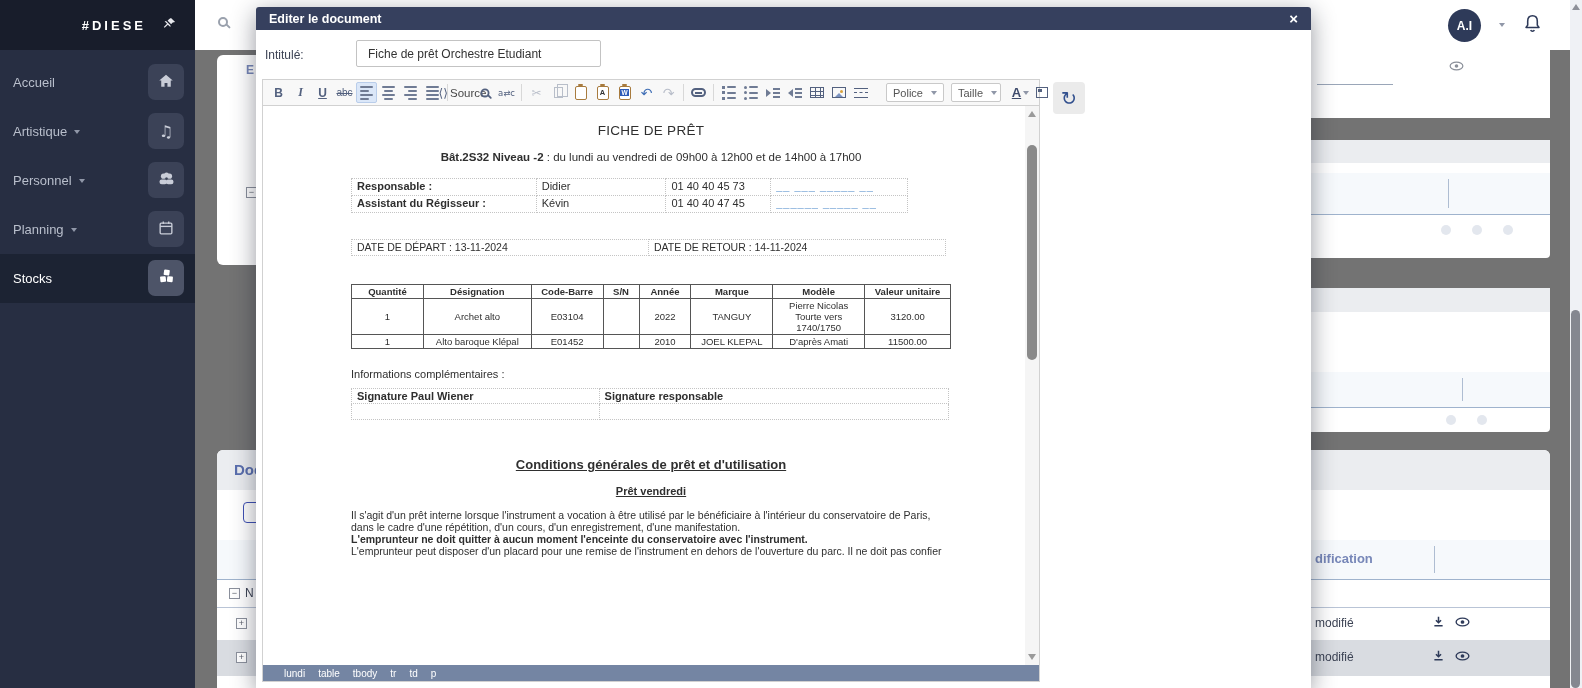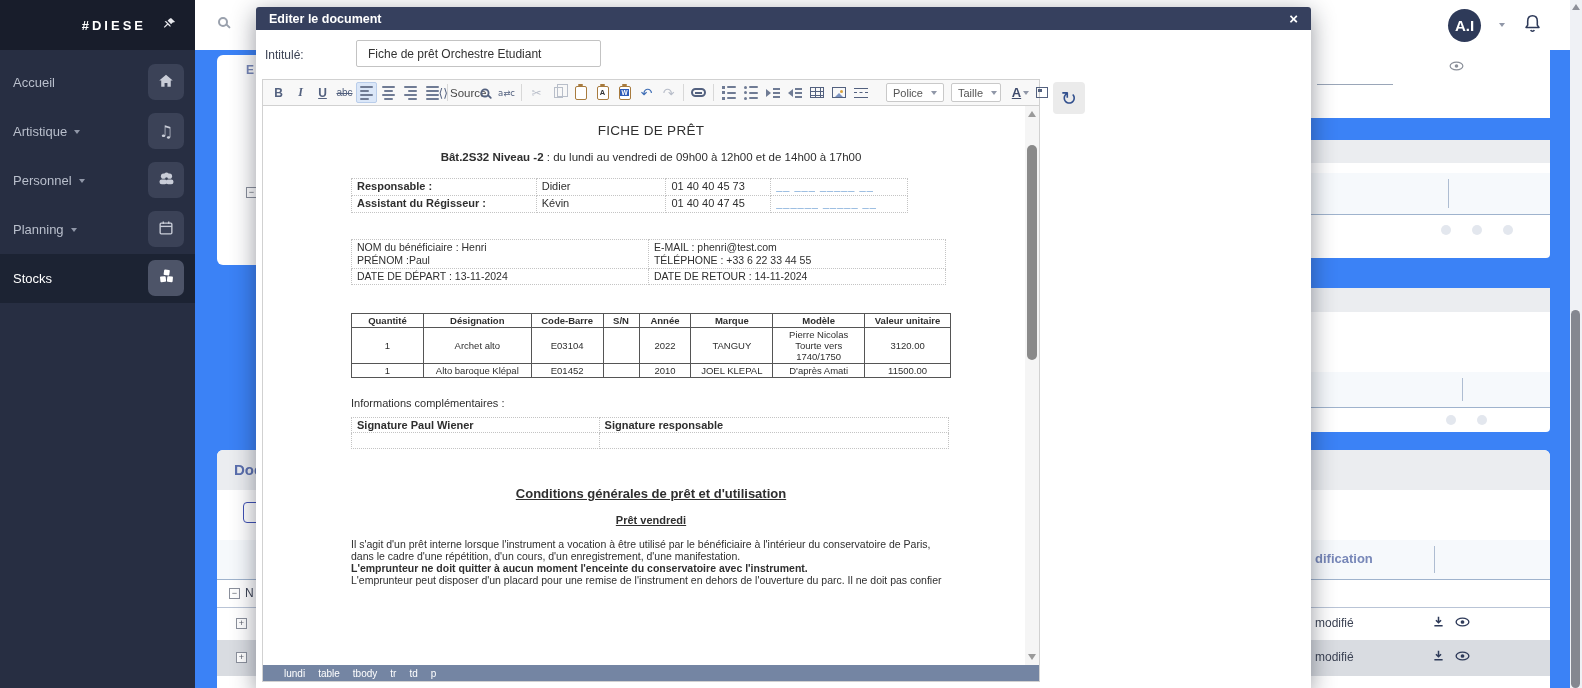--- a/index.html
+++ b/index.html
@@ -1,38 +1,38 @@
 <!DOCTYPE html>
 <html><head>
 <meta charset="utf-8">
 <style>
   * { margin:0; padding:0; box-sizing:border-box; }
   html,body { width:1582px; height:688px; overflow:hidden; }
   body { font-family:"Liberation Sans", sans-serif; }
-  .app { position:absolute; inset:0; width:1582px; height:688px; background:#3b82f6; overflow:hidden;padding-left:16px; }
+  .app { position:absolute; inset:0; width:1582px; height:688px; background:#737373; overflow:hidden;padding-left:16px; }
 
   
   .sidebar { position:absolute; left:0; top:0; width:195px; height:688px; background:#272e42; z-index:3; }
   .sb-top { height:50px; background:#181d2b; display:flex; align-items:center; justify-content:flex-end; padding-right:18px; gap:16px; }
   .logo { color:#fff; font-size:13px; font-weight:bold; letter-spacing:3px; }
   .pin { color:#e8e9ee; }
   .sb-nav { padding-top:8px; }
   .sb-item { position:relative; height:49px; display:flex; align-items:center; padding-left:13px; color:#b9bfcc; font-size:13px; cursor:pointer; }
   .sb-item .chip { position:absolute; right:11px; top:6px; width:36px; height:36px; background:#3b4257; border-radius:7px; display:flex; align-items:center; justify-content:center; color:#c9cdd8; }
   .sb-item.active { background:#1c2333; color:#ffffff; }
   .sb-item.active .chip { background:#4d5468; color:#fff; }
   .chev { display:inline-block; width:0; height:0; border-left:3.5px solid transparent; border-right:3.5px solid transparent; border-top:4px solid #9097a8; margin-left:7px; }
   .music-glyph { font-family:"DejaVu Sans", sans-serif; font-size:16px; }
 
   
   .header { position:absolute; left:195px; top:0; width:1387px; height:50px; background:#fff; z-index:2; }
   .mag { width:10px; height:10px; border:2px solid #9aa1ad; border-radius:50%; position:relative; display:inline-block; }
   .mag::after { content:""; position:absolute; width:6px; height:2px; background:#9aa1ad; transform:rotate(45deg); right:-5px; bottom:-2px; border-radius:1px; }
   .hdr-search { position:absolute; left:23px; top:17px; cursor:pointer; }
-  .avatar { position:absolute; left:1253px; top:9px; width:33px; height:33px; border-radius:50%; background:#2e3a59; color:#fff; font-size:15px; font-weight:bold; display:flex; align-items:center; justify-content:center; cursor:pointer; }
+  .avatar { position:absolute; left:1253px; top:9px; width:33px; height:33px; border-radius:50%; background:#2e3a59; color:#fff; font-size:12px; font-weight:bold; display:flex; align-items:center; justify-content:center; cursor:pointer; }
   .avatar-caret { position:absolute; left:1297px; top:23px; }
   .bell-btn { position:absolute; left:1327px; top:13px; cursor:pointer; color:#2e3a59; }
 
   
   .bgcard { position:absolute; background:#fff; border-radius:4px; z-index:1; }
   .band { position:absolute; left:0; right:0; top:0; background:#ebedf0; }
   .thead-row { position:absolute; background:#f6f9fc; border-bottom:1px solid #9fb3cd; }
   .vdiv { position:absolute; top:6px; bottom:6px; width:1px; background:#aebdd2; }
   .fainticon { position:absolute; width:10px; height:10px; border-radius:50%; background:#e3e7ee; }
   .bg-blue-text { color:#7787b8; font-weight:bold; font-size:13px; }
@@ -494,30 +494,20 @@
               <td class="role">Assistant du Régisseur :</td>
               <td class="nm">Kévin</td>
               <td class="ph">01 40 40 47 45</td>
               <td class="lk">______ _____ __</td>
             </tr>
           </tbody>
             </table>
 
           <table class="dotted benef-tbl">
             <tbody>
-                <tr>
-              <td class="half">
-                    <div>NOM du bénéficiaire : Henri</div>
-                    <div>PRÉNOM :Paul</div>
-                  </td>
-              <td class="half">
-                    <div>E-MAIL : phenri@test.com</div>
-                    <div>TÉLÉPHONE : +33 6 22 33 44 55</div>
-                  </td>
-            </tr>
             <tr>
               <td class="half">DATE DE DÉPART : 13-11-2024</td>
               <td class="half">DATE DE RETOUR : 14-11-2024</td>
             </tr>
           </tbody>
             </table>
 
           <table class="items-tbl">
             <tbody>
                 <tr>

